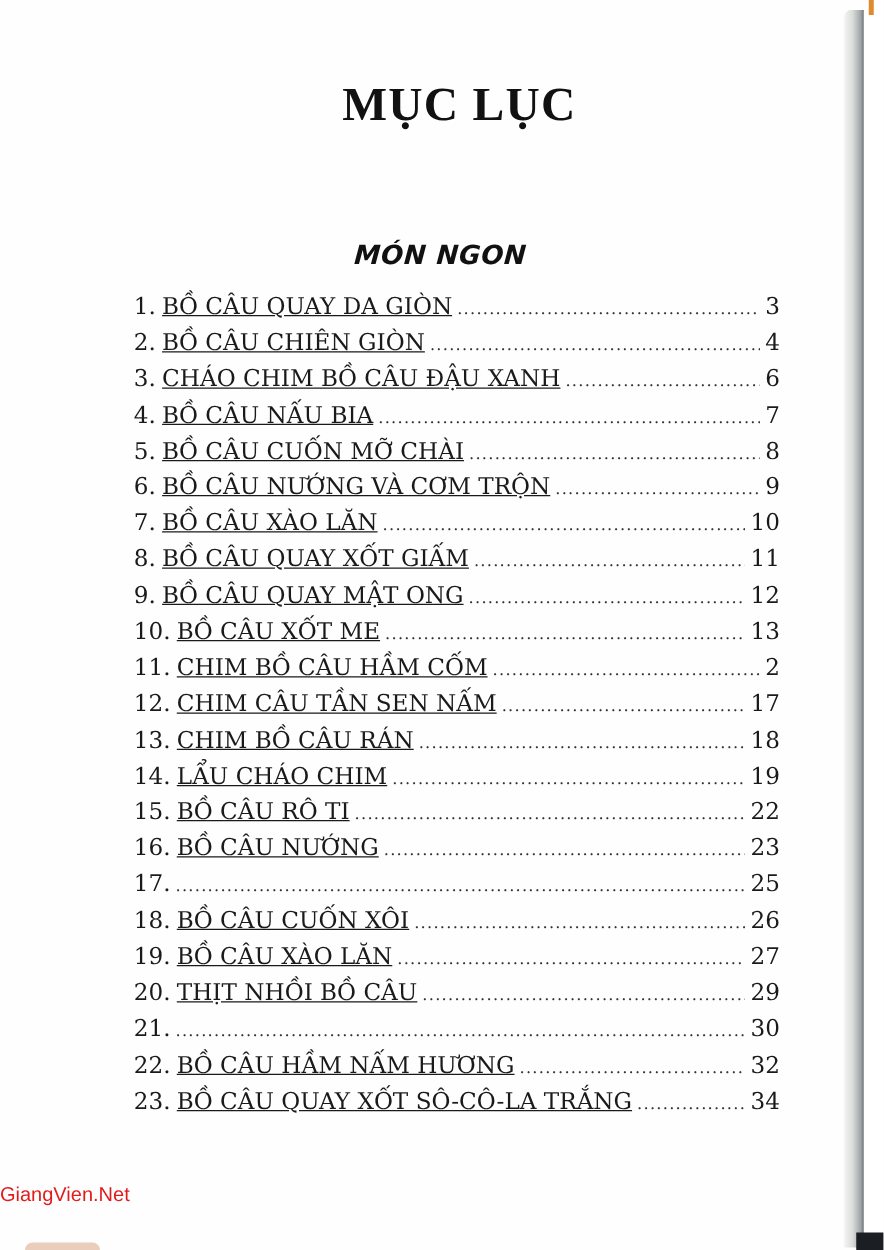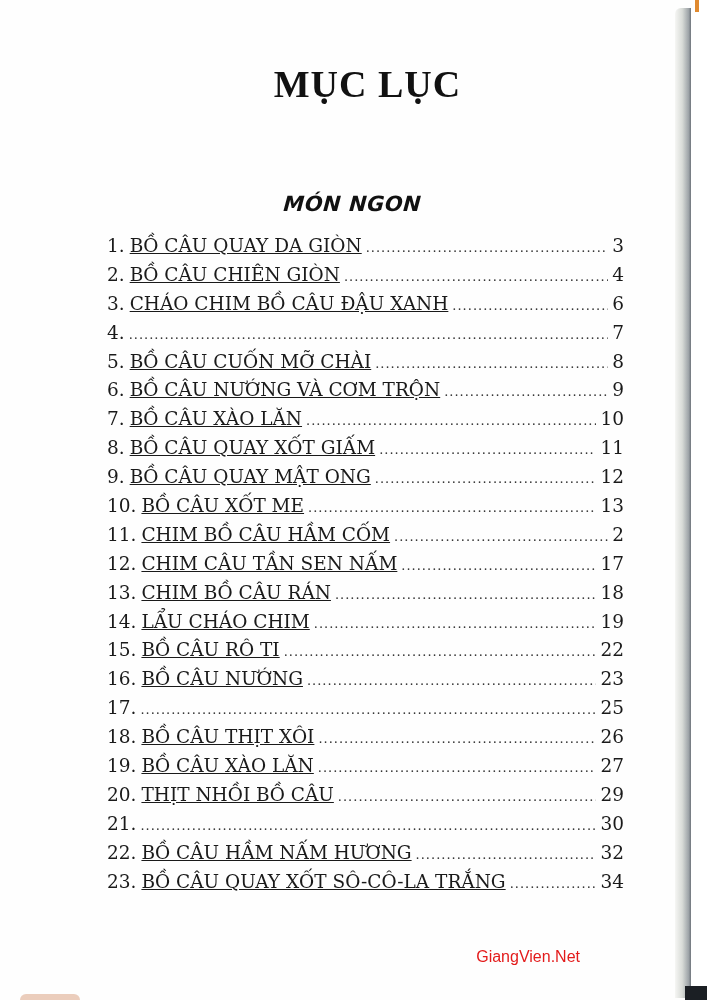--- a/index.html
+++ b/index.html
@@ -127,21 +127,21 @@
     }
     .toc-page {
       flex: 0 0 auto;
       text-align: right;
     }
     .watermark {
       position: absolute;
       top: 948px;
       left: 0;
       width: 580px;
-      text-align: right;
+      text-align: left;
       font-family: "Liberation Sans", sans-serif;
       font-size: 16px;
       color: #e31b1b;
     }
   </style>
 </head>
 <body>
 
 <div class="page">
   <div class="right-edge-outer"></div>
@@ -167,20 +167,21 @@
         <span class="toc-page">4</span>
       </li>
     <li class="toc-row">
         <span class="toc-num">3.</span>
         <span class="toc-title">CHÁO CHIM BỒ CÂU ĐẬU XANH</span>
         <span class="toc-leader"></span>
         <span class="toc-page">6</span>
       </li>
     <li class="toc-row">
         <span class="toc-num">4.</span>
+        <span class="toc-title">BỒ CÂU NẤU BIA</span>
         <span class="toc-leader"></span>
         <span class="toc-page">7</span>
       </li>
     <li class="toc-row">
         <span class="toc-num">5.</span>
         <span class="toc-title">BỒ CÂU CUỐN MỠ CHÀI</span>
         <span class="toc-leader"></span>
         <span class="toc-page">8</span>
       </li>
     <li class="toc-row">
@@ -249,21 +250,21 @@
         <span class="toc-leader"></span>
         <span class="toc-page">23</span>
       </li>
     <li class="toc-row">
         <span class="toc-num">17.</span>
         <span class="toc-leader"></span>
         <span class="toc-page">25</span>
       </li>
     <li class="toc-row">
         <span class="toc-num">18.</span>
-        <span class="toc-title">BỒ CÂU THỊT XÔI</span>
+        <span class="toc-title">BỒ CÂU CUỐN XÔI</span>
         <span class="toc-leader"></span>
         <span class="toc-page">26</span>
       </li>
     <li class="toc-row">
         <span class="toc-num">19.</span>
         <span class="toc-title">BỒ CÂU XÀO LĂN</span>
         <span class="toc-leader"></span>
         <span class="toc-page">27</span>
       </li>
     <li class="toc-row">

